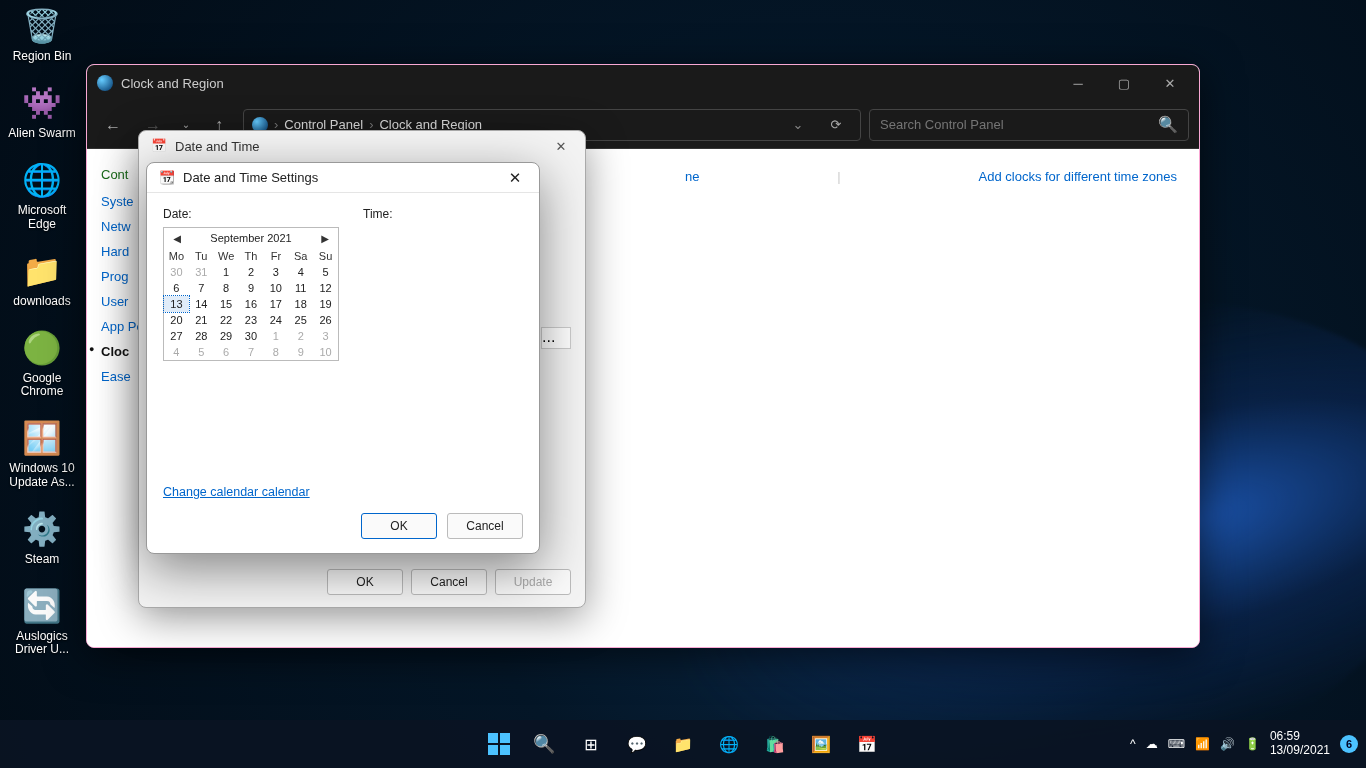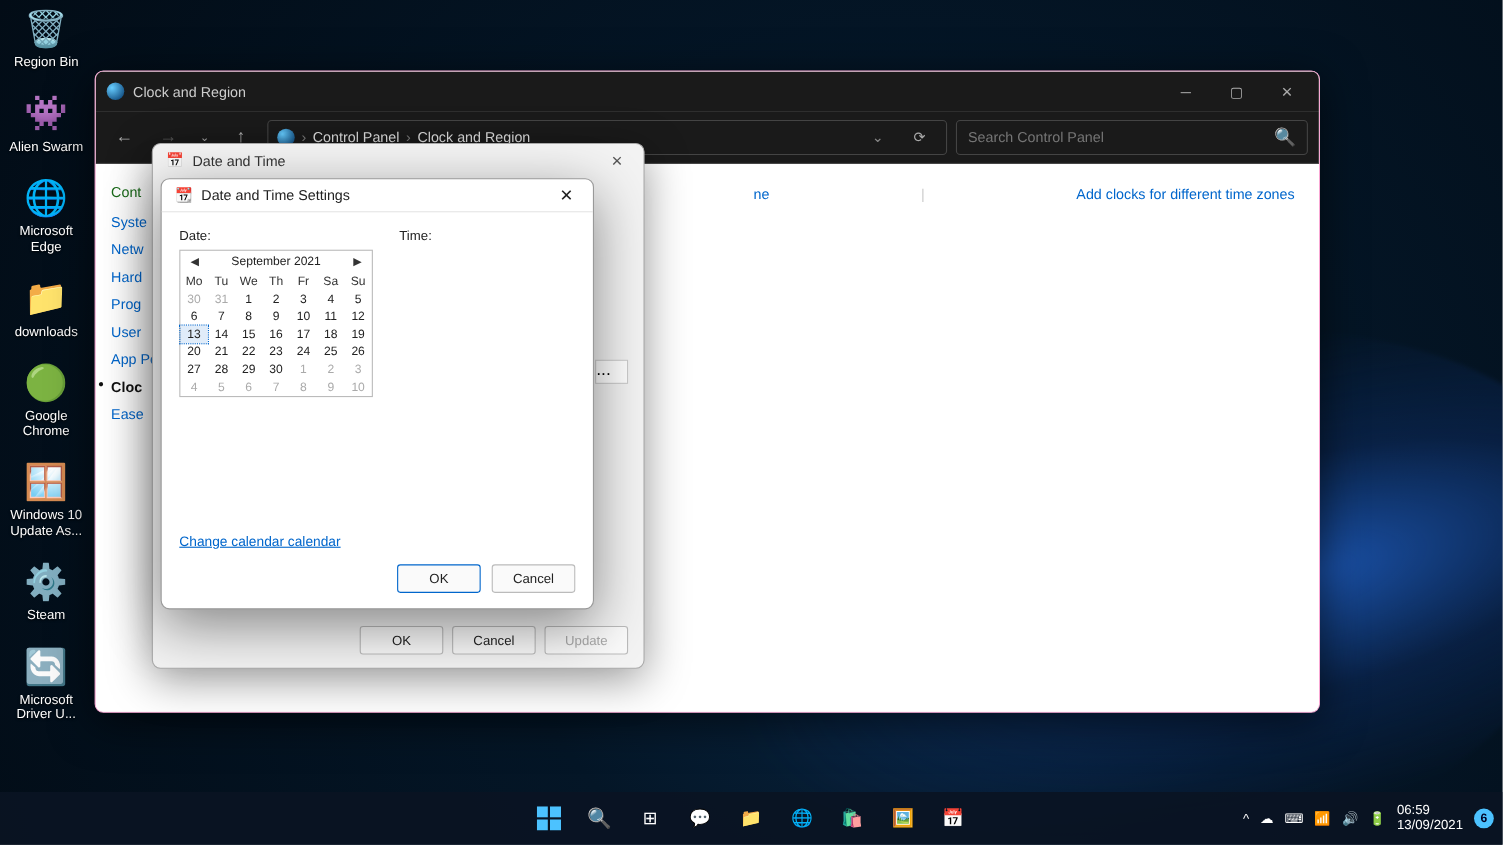--- a/index.html
+++ b/index.html
@@ -119,21 +119,21 @@
     <div class="dicon">
       <div class="ico">🪟</div>
       <div class="lbl">Windows 10 Update As...</div>
     </div>
     <div class="dicon">
       <div class="ico">⚙️</div>
       <div class="lbl">Steam</div>
     </div>
     <div class="dicon">
       <div class="ico">🔄</div>
-      <div class="lbl">Microsoft Driver U...</div>
+      <div class="lbl">Auslogics Driver U...</div>
     </div>
   </div>
 
 <div class="cp-window">
   <div class="cp-titlebar">
     <span class="ti"></span>
     <span>Clock and Region</span>
     <div class="winbtns">
       <div>─</div>
       <div>▢</div>

